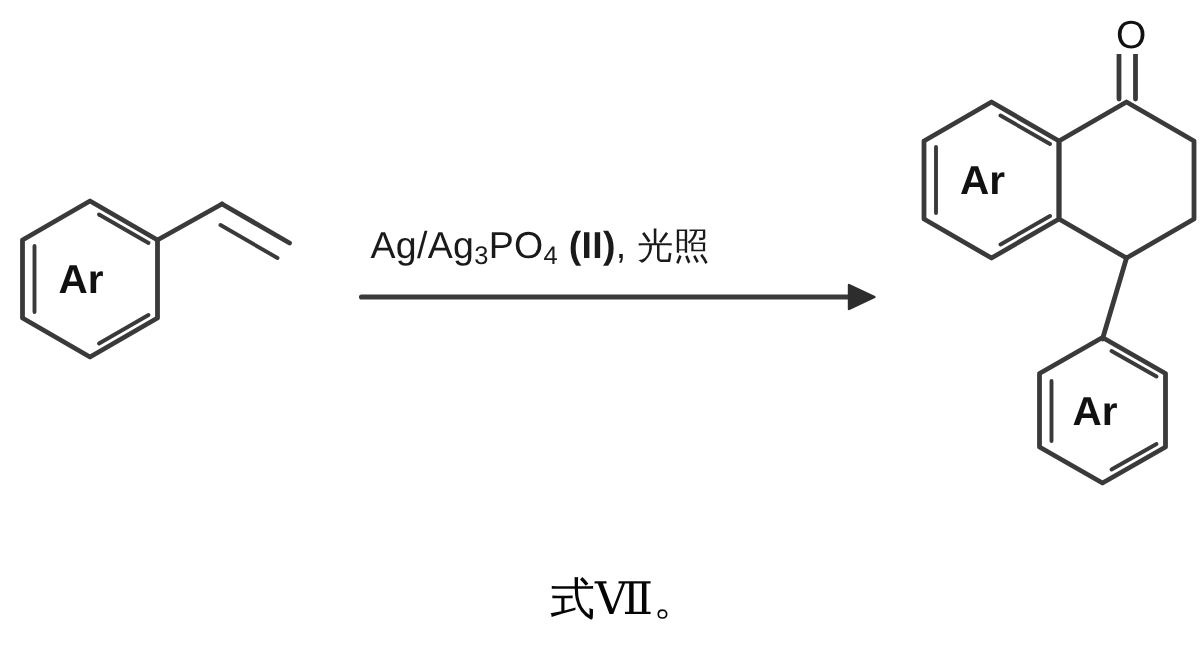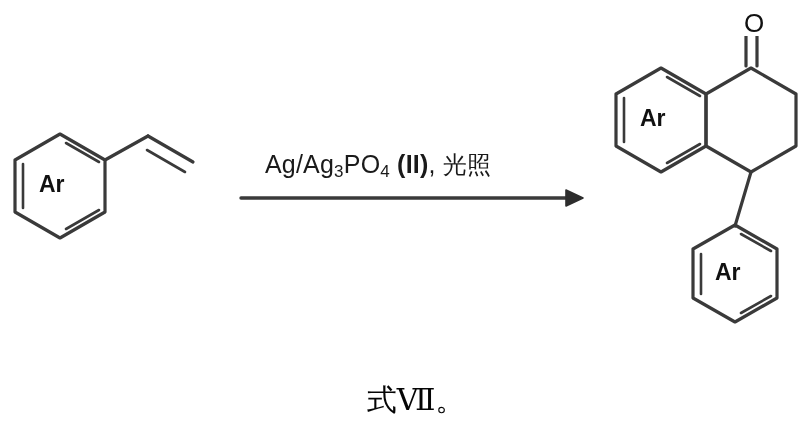--- a/index.html
+++ b/index.html
@@ -29,21 +29,21 @@
   .atom-label {
     position: absolute;
     font-family: "Liberation Sans", sans-serif;
     color: #111111;
     background: #ffffff;
     line-height: 1;
     text-align: center;
     white-space: nowrap;
   }
   .ar-label {
-    font-size: 23px;
+    font-size: 27px;
     font-weight: 700;
     letter-spacing: 0px;
     padding: 1px 3px;
     text-align: center;
   }
   .o-label {
     font-size: 26px;
     font-weight: 400;
     padding: 0 2px;
   }
@@ -143,20 +143,20 @@
   </svg>
 
   <div class="atom-label ar-label" style="left:36px; top:172px;">Ar</div>
 
   <div class="atom-label ar-label" style="left:637px; top:106px;">Ar</div>
 
   <div class="atom-label ar-label" style="left:712px; top:260px;">Ar</div>
 
   <div class="atom-label o-label" style="left:742px; top:10px;">O</div>
 
-  <div class="cond cond-top" style="left:265px; top:152px;">
+  <div class="cond cond-top" style="left:247px; top:152px;">
     <span>Ag/Ag</span><sub>3</sub><span>PO</span><sub>4</sub>&nbsp;<span class="bold">(II)</span><span>,</span>&nbsp;<span class="cjk">光照</span>
   </div>
 
 
   <div class="caption" style="left:0; top:385px;">式Ⅶ。</div>
 
 </div>
 
 </body></html>

